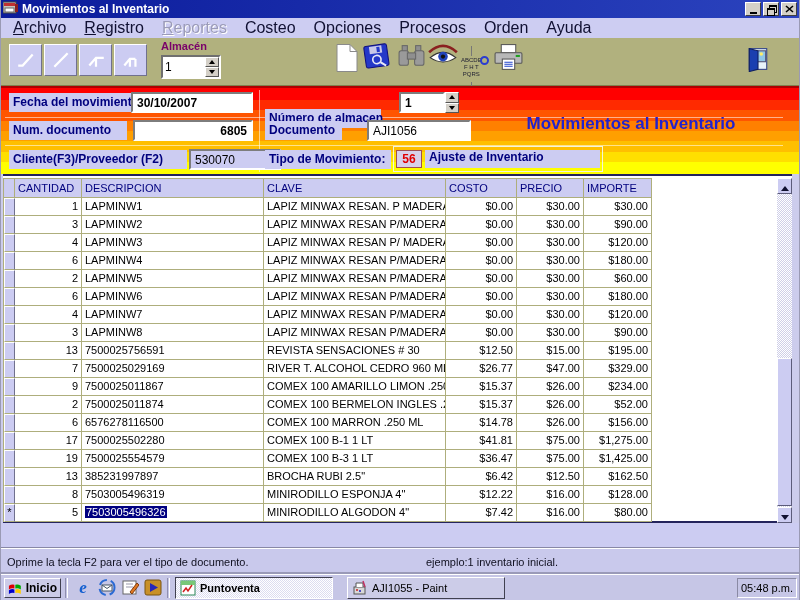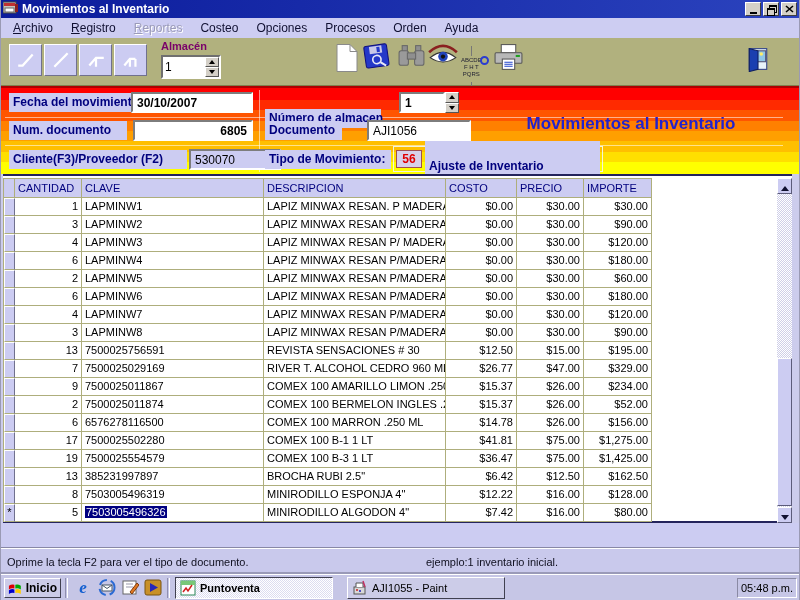--- a/index.html
+++ b/index.html
@@ -16,21 +16,21 @@
   .winbtn{width:16px;height:14px;background:#D4D0C8;border:1px solid;
     border-color:#fff #404040 #404040 #fff;padding:0;display:flex;align-items:center;justify-content:center;cursor:default;}
   .glyph-min{width:7px;height:2px;background:#000;margin-top:7px;}
   .glyph-restore{position:relative;width:9px;height:8px;}
   .glyph-restore:before{content:"";position:absolute;left:2px;top:0;width:6px;height:5px;border:1px solid #000;border-top-width:2px;}
   .glyph-restore:after{content:"";position:absolute;left:0;top:3px;width:6px;height:5px;border:1px solid #000;border-top-width:2px;background:#D4D0C8;}
 
   
   .menubar{position:absolute;left:0;top:18px;width:800px;height:20px;background:#CDCDF2;
     display:flex;align-items:center;padding-left:4px;gap:2px;}
-  .menu-item{font-size:12px;color:#101032;padding:8px 8px;white-space:nowrap;}
+  .menu-item{font-size:16px;color:#101032;padding:8px 8px;white-space:nowrap;}
   .menu-item u{text-decoration:underline;}
   .menu-item.disabled{color:#9b9bb9;text-shadow:1px 1px 0 #ffffff;}
 
   
   .toolbar{position:absolute;left:0;top:38px;width:800px;height:48px;background:#B1B17E;
     border-bottom:1px solid #80804e;}
   .navbtn{position:absolute;top:6px;width:33px;height:32px;background:#CCCCF2;border:1px solid;
     border-color:#fff #70708e #70708e #fff;padding:0;cursor:default;}
   .navbtn svg{display:block;margin:auto;}
   .almacen-label{position:absolute;left:160px;top:2px;color:#7a006a;font-weight:bold;font-size:11px;}
@@ -62,21 +62,21 @@
   .finput{position:absolute;background:#fff;color:#000;font-size:12px;height:21px;
     border:2px solid;border-color:#7d7d7d #fff #fff #7d7d7d;padding:1px 4px;
     font-family:"Liberation Sans",sans-serif;outline:none;}
   .form-title{position:absolute;left:480px;top:26px;width:300px;text-align:center;
     color:#2222CC;font-weight:bold;font-size:17px;}
   .tipo-group{position:absolute;left:392px;top:58px;width:210px;height:26px;
     border:1px solid #f4f4da;display:flex;align-items:center;gap:3px;padding:2px;}
   .tipo-code{width:26px;height:18px;background:#D8D0E8;border:1px solid #a05050;
     color:#E00000;font-weight:bold;font-size:12px;text-align:center;line-height:16px;}
   .tipo-desc{flex:1;background:#CCCCF2;color:#00007E;font-weight:bold;font-size:12px;
-    padding:18px 4px;height:18px;line-height:14px;}
+    padding:0 4px;height:18px;line-height:14px;}
 
   
   .tablearea{position:absolute;left:2px;top:174px;width:789px;height:349px;background:#fff;
     border-top:2px solid #24245c;border-bottom:2px solid #24245c;}
   .grid{position:absolute;left:0;top:2px;width:649px;border-left:1px solid #AEAE7C;}
   .thead,.trow{display:flex;}
   .hcell{background:#CCCCF2;color:#00007E;font-size:11px;font-weight:normal;
     border-right:1px solid #AEAE7C;border-bottom:1px solid #AEAE7C;border-top:1px solid #AEAE7C;
     padding:3px 3px 2px 3px;height:20px;white-space:nowrap;overflow:hidden;}
   .hsel{width:11px;padding:0;}
@@ -294,22 +294,22 @@
       <span class="tipo-code">56</span>
       <span class="tipo-desc">Ajuste de Inventario</span>
     </div>
   </div>
 
   <div class="tablearea">
     <div class="grid">
       <div class="thead">
         <div class="hcell hsel"></div>
         <div class="hcell c-cantidad">CANTIDAD</div>
+        <div class="hcell c-descripcion">DESCRIPCION</div>
         <div class="hcell c-clave">CLAVE</div>
-        <div class="hcell c-descripcion">DESCRIPCION</div>
         <div class="hcell c-costo">COSTO</div>
         <div class="hcell c-precio">PRECIO</div>
         <div class="hcell c-importe">IMPORTE</div>
       </div>
       <div>
           <div class="trow">
             <div class="selcell"></div>
             <div class="tcell c-cantidad num">1</div>
             <div class="tcell c-clave">LAPMINW1</div>
             <div class="tcell c-descripcion">LAPIZ MINWAX RESAN. P MADERA #</div>

